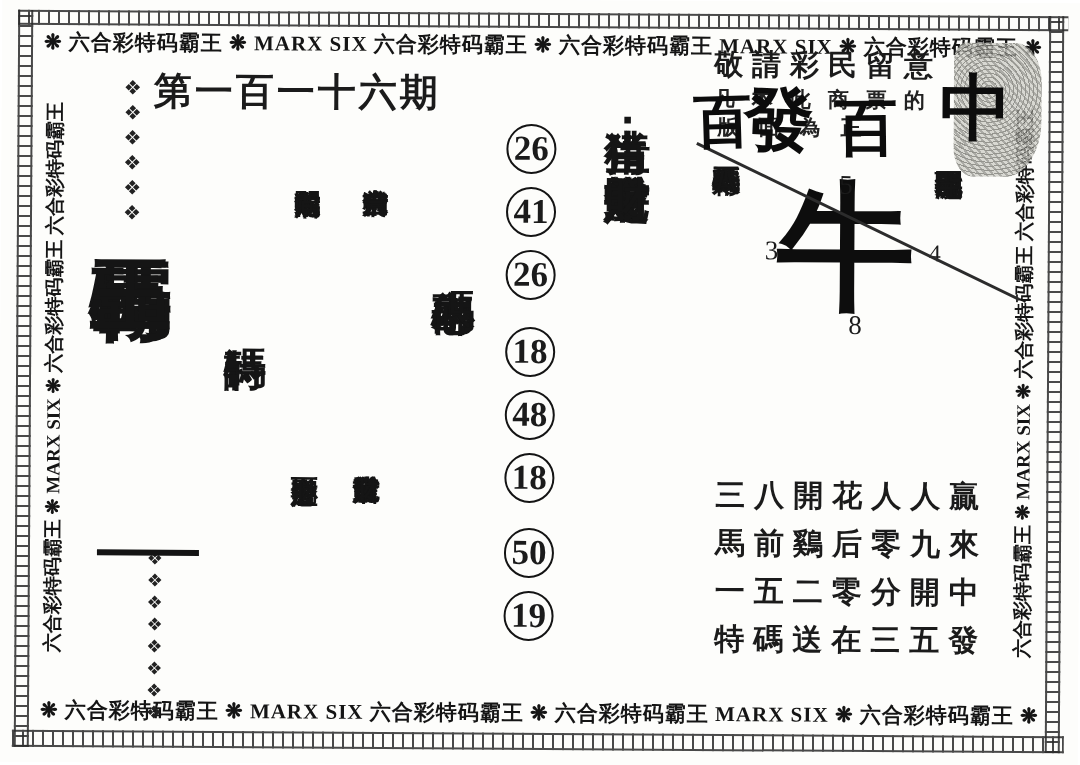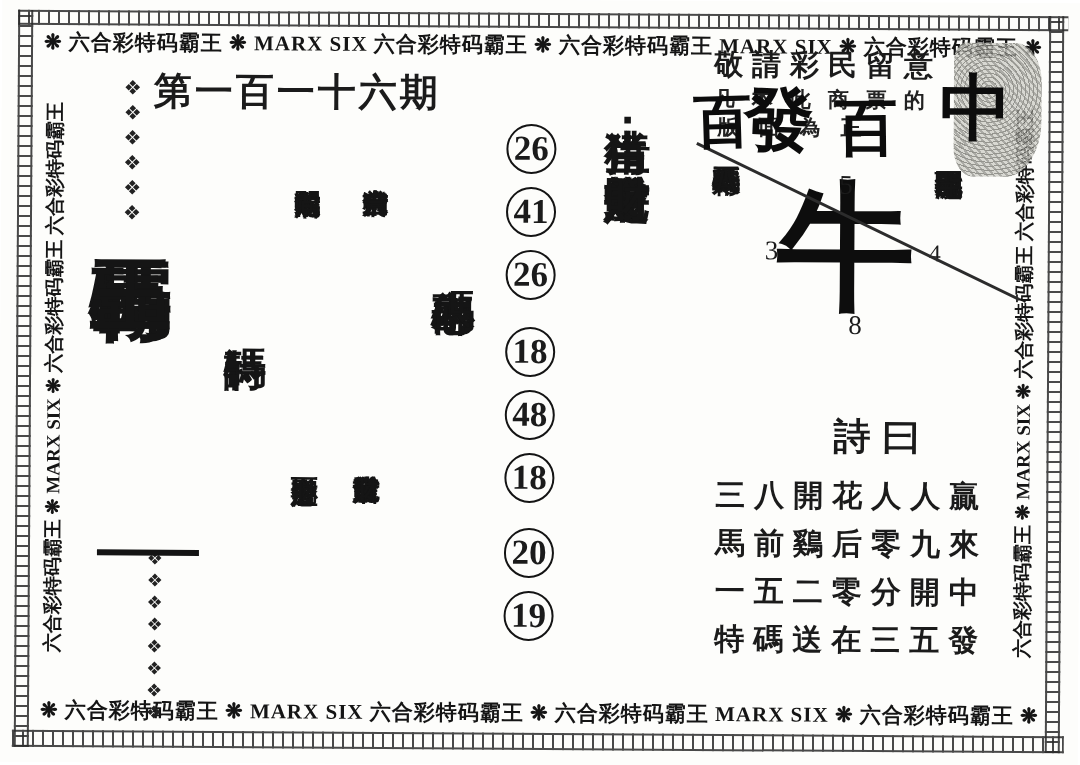--- a/index.html
+++ b/index.html
@@ -112,35 +112,34 @@
   <div class="v pcol" style="left:290px;top:458px;font-size:27px;">今期下注必發財</div>
 
   <div class="v neibu">內部心水碼</div>
   <div class="circles">
     <div class="circle">26</div>
     <div class="circle">41</div>
     <div class="circle">26</div>
     <div class="circle" style="margin-top:14px;">18</div>
     <div class="circle">48</div>
     <div class="circle">18</div>
-    <div class="circle" style="margin-top:12px;">20</div>
+    <div class="circle" style="margin-top:12px;">50</div>
     <div class="circle">19</div>
   </div>
 
   <div class="v zodiac">猜生肖：牛前蛇后定發財</div>
 
   <div class="v special">特碼三五帶零八</div>
   <div class="bigox">牛</div>
   <span class="annot" style="left:838px;top:168px;">5</span>
   <span class="annot" style="left:764px;top:234px;">3</span>
   <span class="annot" style="left:848px;top:308px;">8</span>
   <span class="annot" style="left:928px;top:238px;font-size:24px;">4</span>
   <div class="v wind">風波再現零七開</div>
 
-  <div class="shiyue">詩曰</div>
   <div class="rpoem">
     <div>三八開花人人贏</div>
     <div>馬前鷄后零九來</div>
     <div>一五二零分開中</div>
     <div>特碼送在三五發</div>
   </div>
 
   <div class="notice">敬請彩民留意</div>
   <div class="notice-small" style="left:712px;top:84px;">凡本此商票的</div>
   <div class="notice-small" style="left:716px;top:112px;letter-spacing:20px;">版面為正</div>

